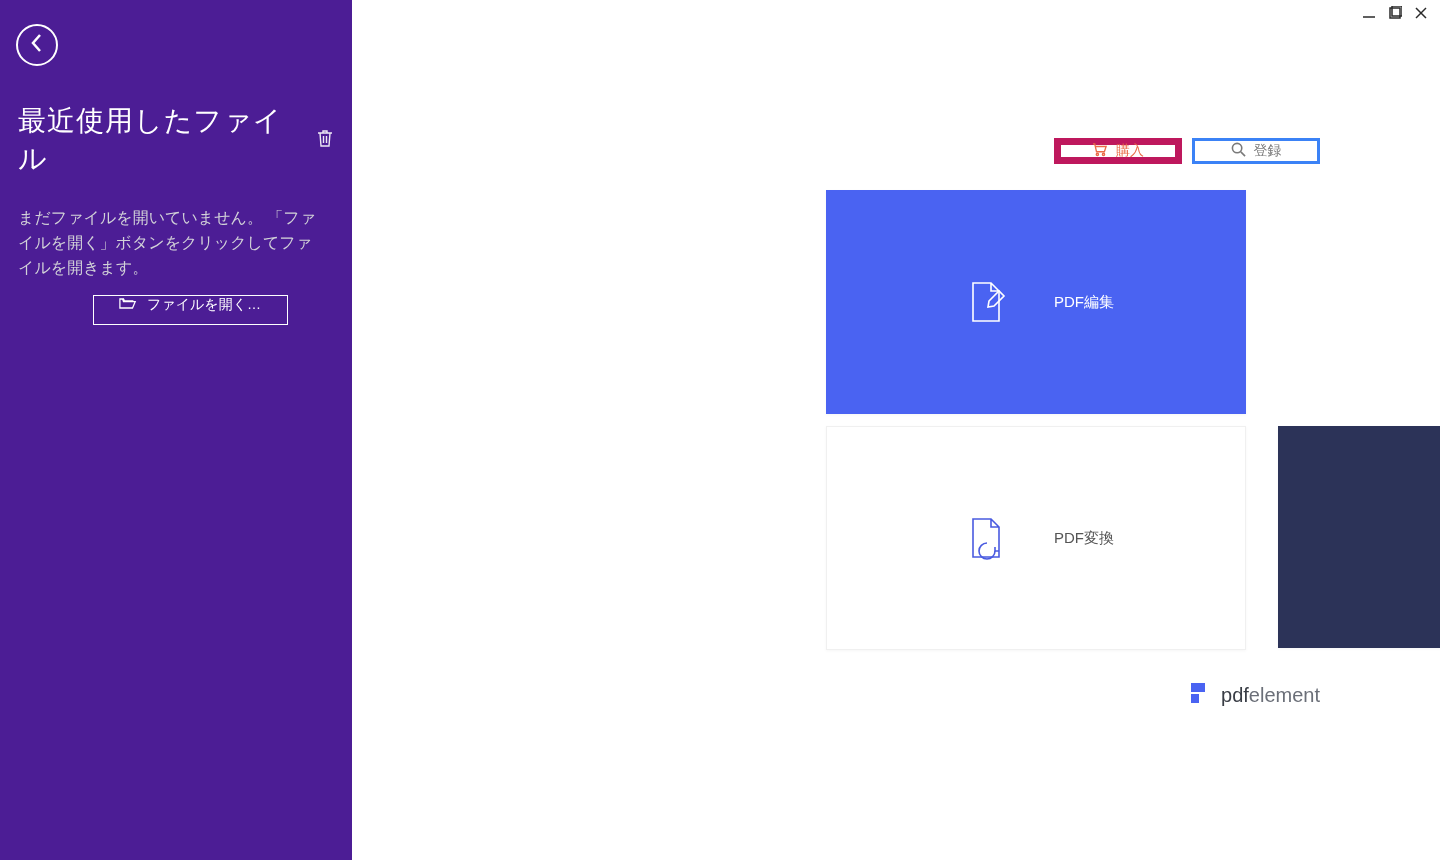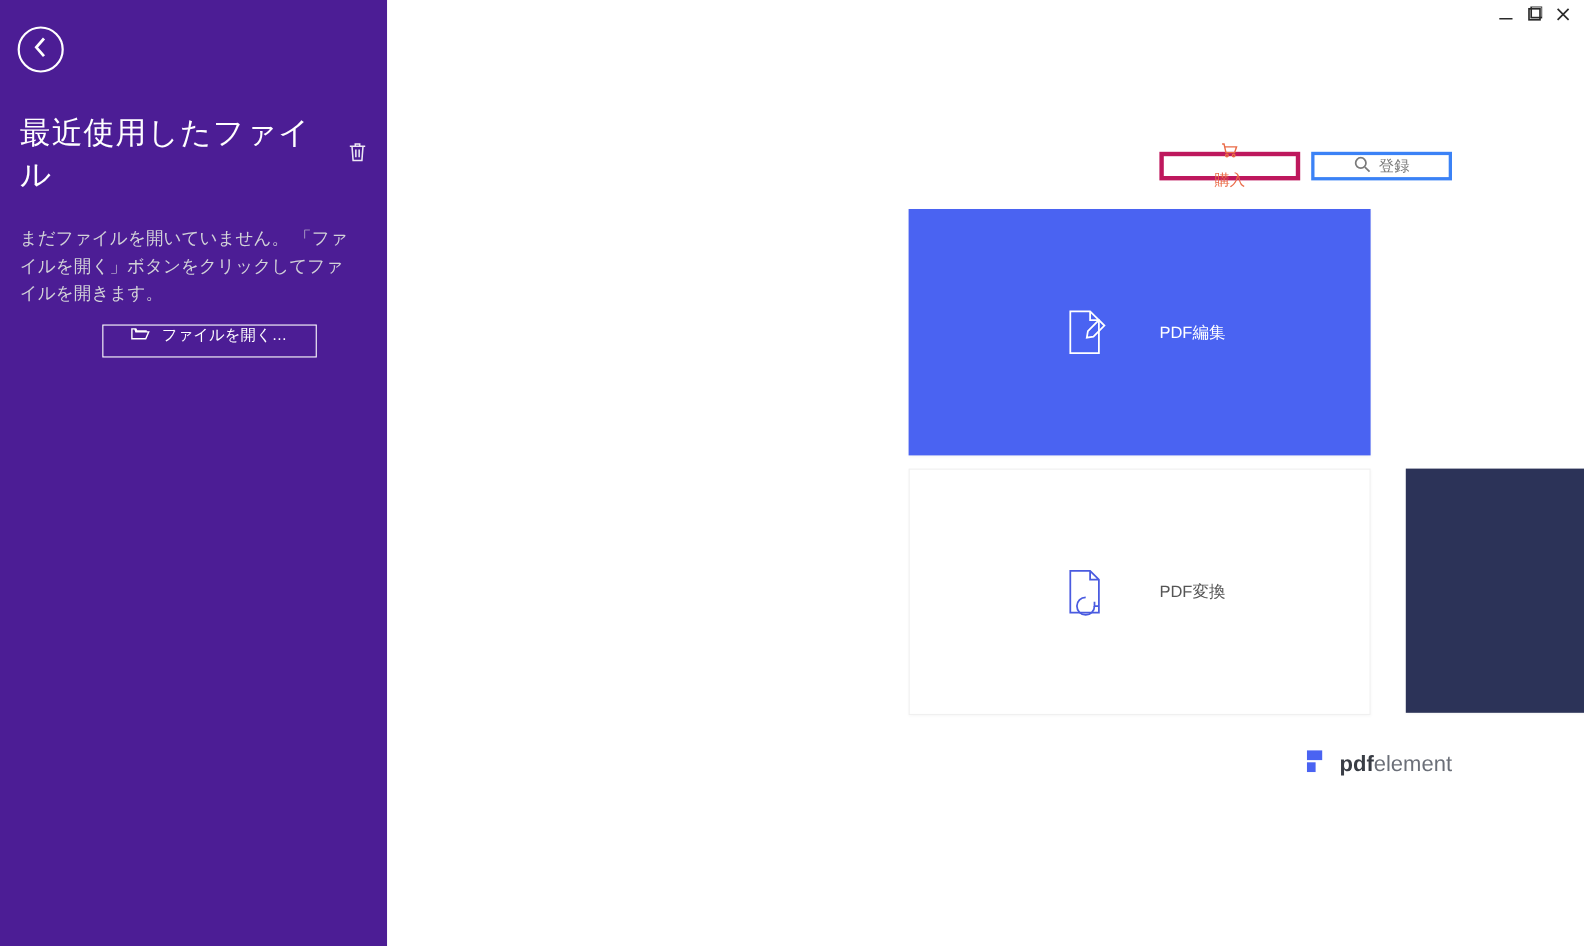--- a/index.html
+++ b/index.html
@@ -67,21 +67,21 @@
     top: 138px; right: 120px;
     display: flex; gap: 10px;
   }
   .pill-btn {
     width: 128px; height: 26px;
     display: flex; align-items: center; justify-content: center;
     gap: 8px;
     font-size: 14px;
     cursor: pointer;
   }
-  .pill-buy { border: 4px solid #be185d; color: #ea6b47; flex-direction: column; }
+  .pill-buy { border: 7px solid #be185d; color: #ea6b47; }
   .pill-buy svg { stroke:#ea6b47; fill:none; stroke-width:1.5; width:16px; height:14px; }
   .pill-register { border: 3px solid #3b82f6; color: #7a7a7a; }
   .pill-register svg { stroke:#7a7a7a; fill:none; stroke-width:1.7; width:15px; height:15px; }
 
   .tile-grid {
     position: absolute;
     top: 190px; left: 454px;
     width: 852px;
     display: flex; flex-wrap: wrap; gap: 12px;
   }
@@ -107,21 +107,21 @@
   .brand {
     position: absolute;
     bottom: 152px; right: 120px;
     display: flex; align-items: center; gap: 10px;
     color: #6b6f78;
     font-size: 20px;
   }
   .brand-logo { width: 20px; height: 20px; }
   .brand-logo .sq1 { fill:#4a63f2; }
   .brand-logo .sq2 { fill:#4a63f2; }
-  .brand strong { font-weight: 700; color:#393d45; }
+  .brand strong { font-weight: 400; color:#393d45; }
 </style>
 </head>
 <body>
 
 <div class="app">
 
   <aside class="sidebar">
     <div class="back-btn">
       <span>
         <svg viewBox="0 0 14 20">

